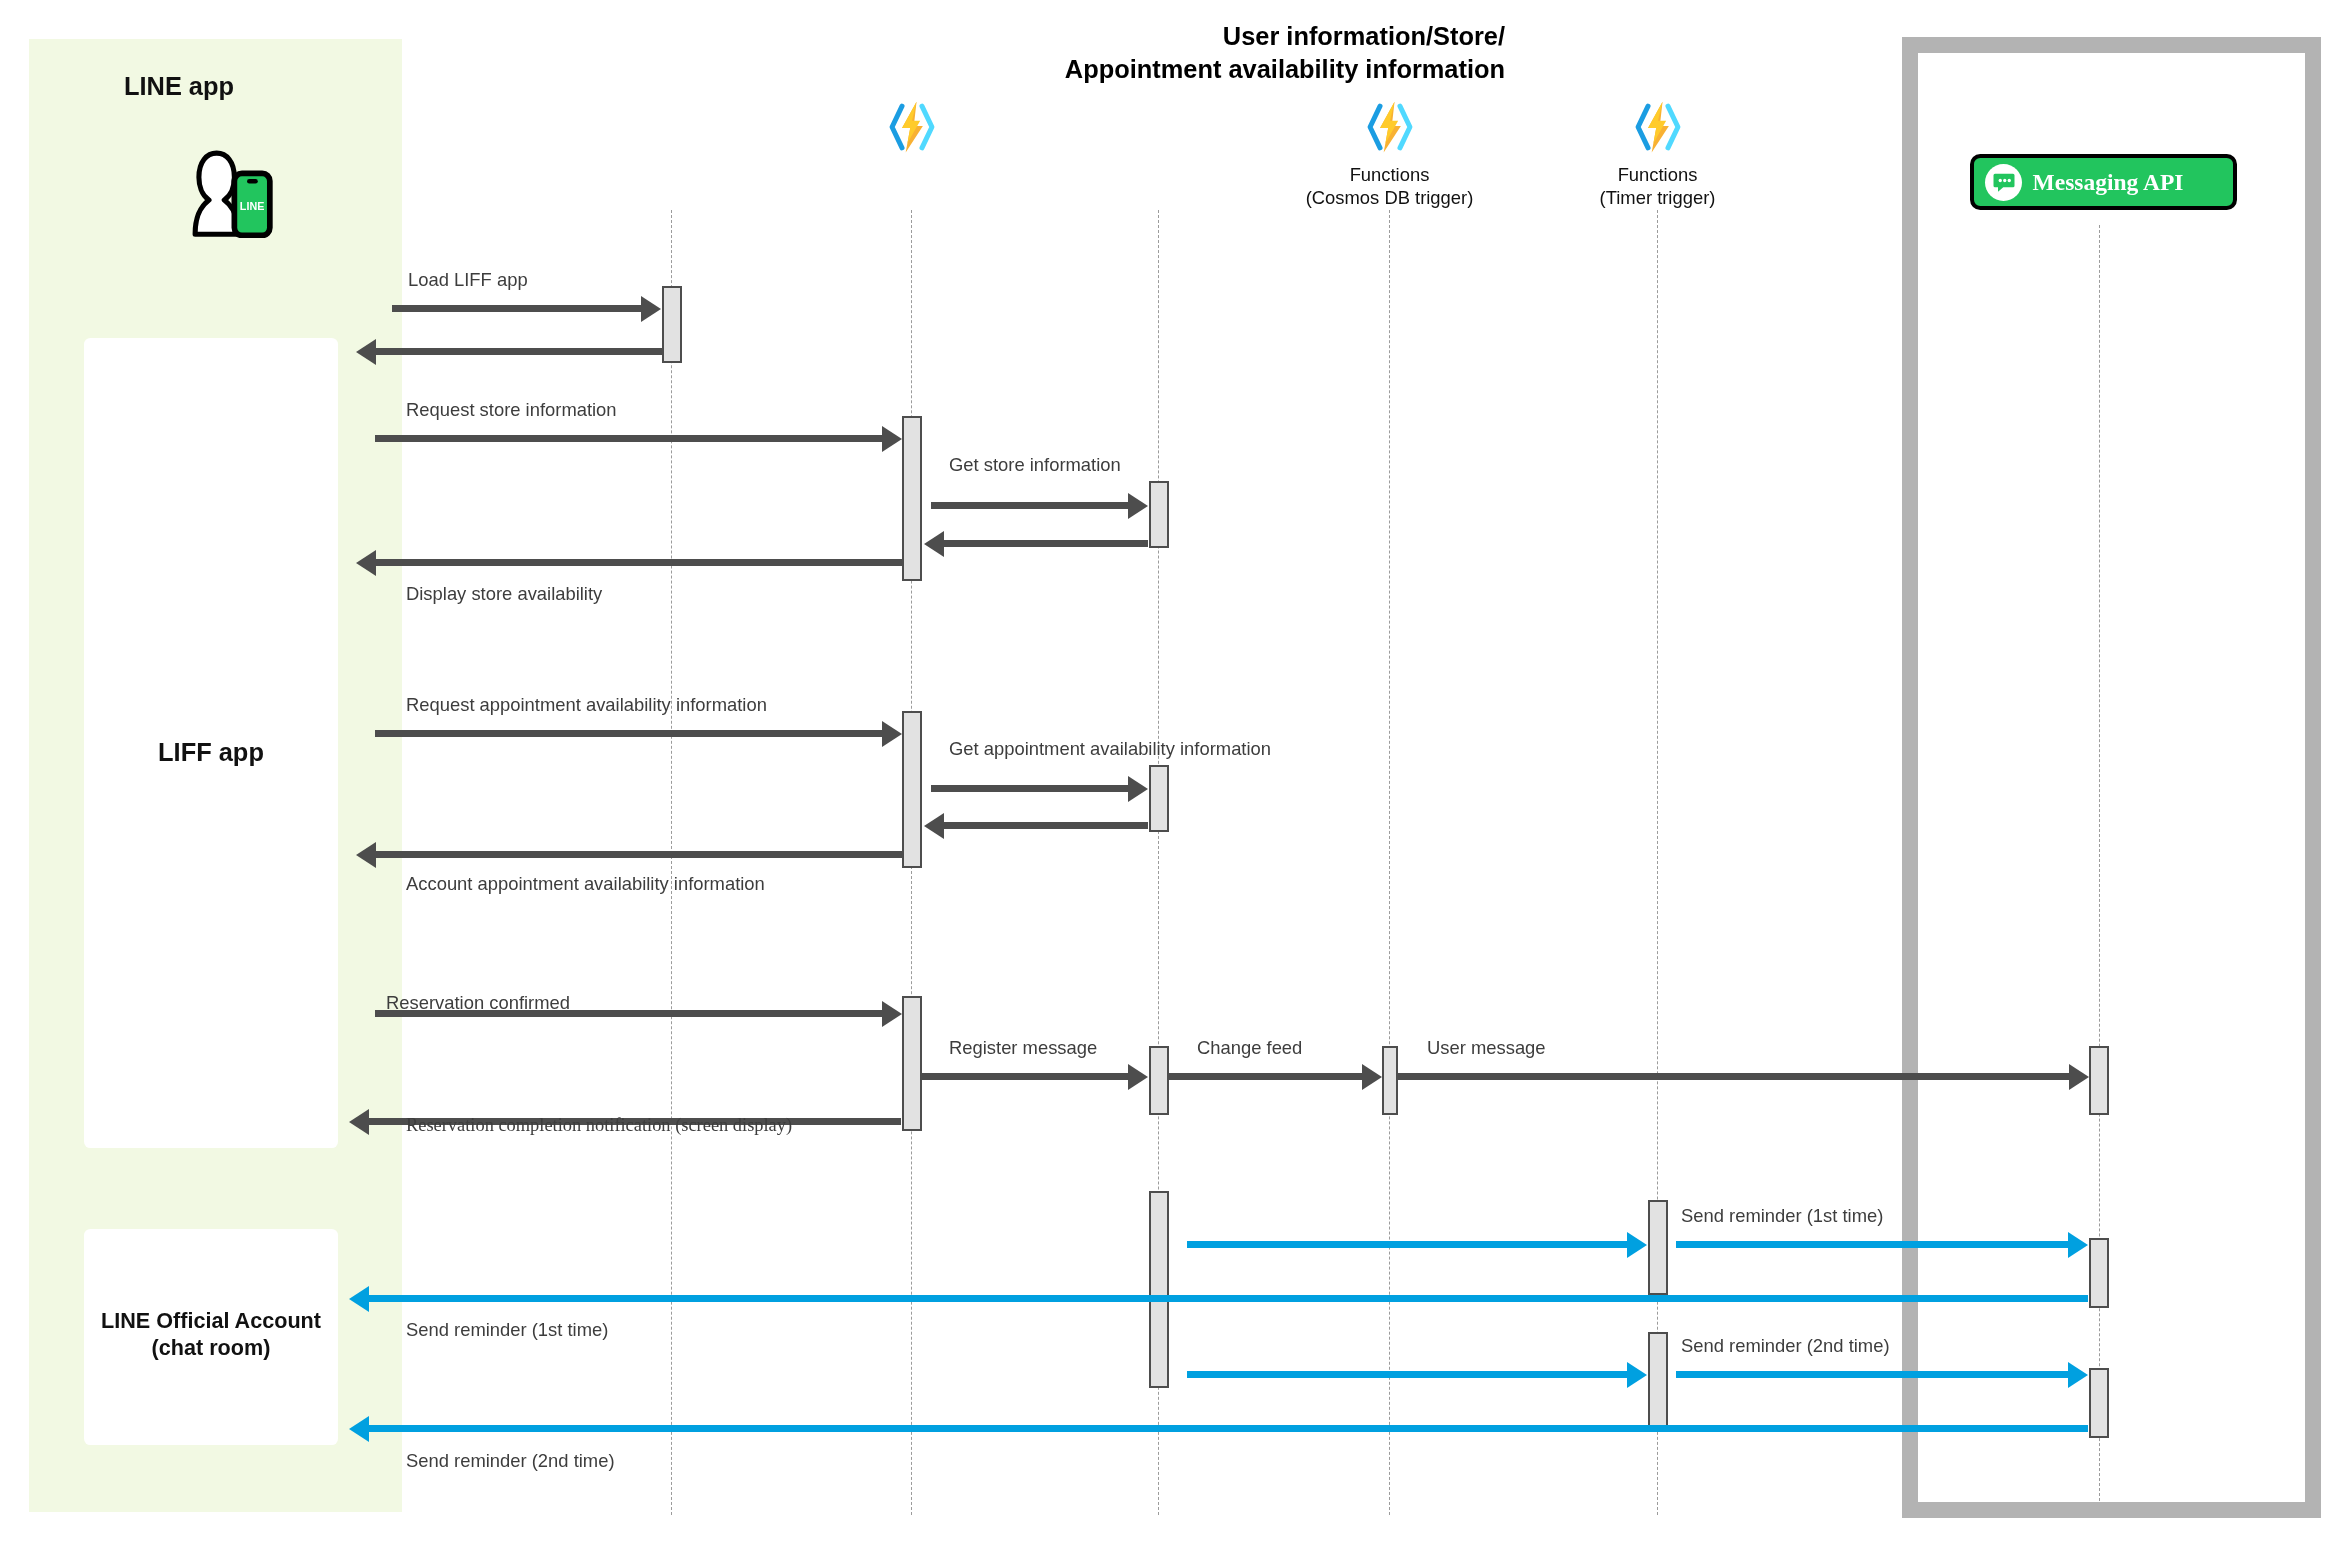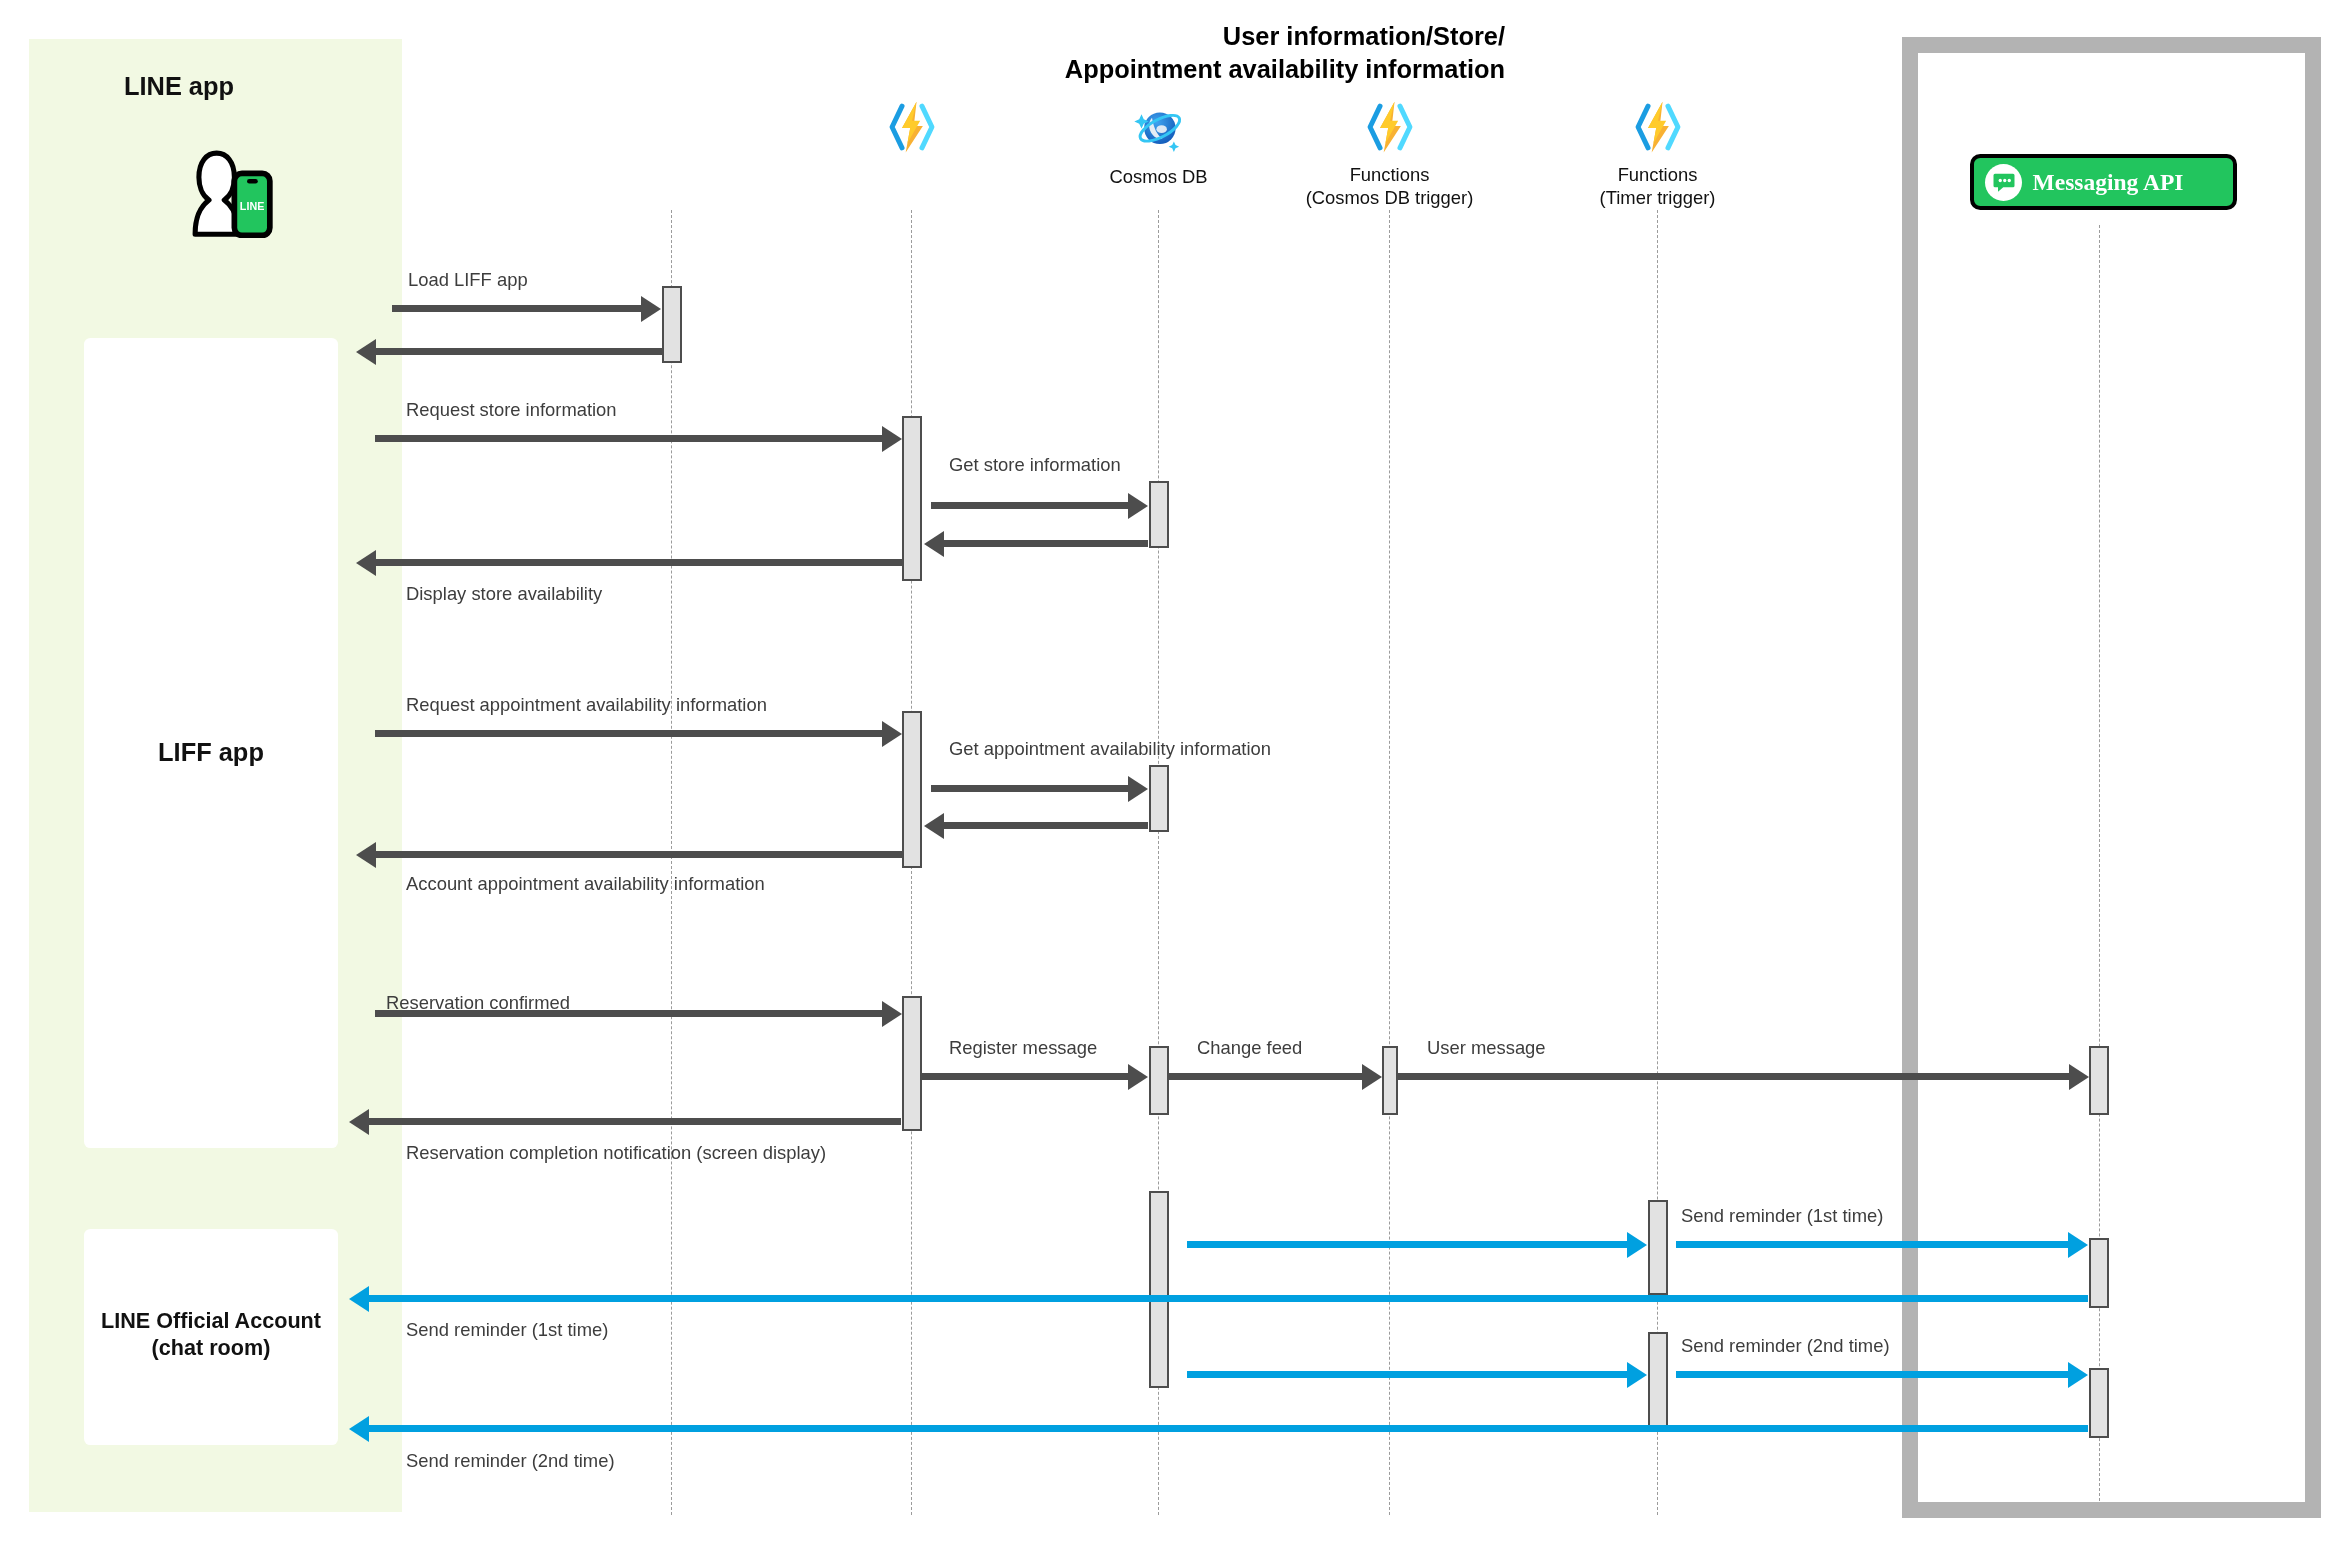--- a/index.html
+++ b/index.html
@@ -89,37 +89,20 @@
   <div class="participant abs" style="left:797px;top:98px;width:229px;">
     <svg class="p-icon" width="58" height="58" viewBox="0 0 64 64">
       <path d="M21 9 L10 32 L21 55" fill="none" stroke="#1b9de2" stroke-width="5.5" stroke-linecap="round" stroke-linejoin="round"></path>
       <path d="M43 9 L54 32 L43 55" fill="none" stroke="#50d9ff" stroke-width="5.5" stroke-linecap="round" stroke-linejoin="round"></path>
       <path d="M37 4 L21 33 L30 33 L25 60 L44 31 L34 31 Z" fill="#f8b133"></path>
       <path d="M37 4 L21 33 L30 33 L27 50 L41 25 L32 25 Z" fill="#ffcb2b"></path>
     </svg>
     <div class="p-label"></div>
   </div>
 
-  <div class="participant abs" style="left:1044px;top:102px;width:229px;">
-    <svg class="p-icon" width="56" height="56" viewBox="0 0 64 64">
-      <defs>
-        <radialGradient id="cosmoGrad" cx="40%" cy="32%" r="75%">
-          <stop offset="0%" stop-color="#3fa3ef"></stop>
-          <stop offset="100%" stop-color="#1158b8"></stop>
-        </radialGradient>
-      </defs>
-      <circle cx="33" cy="30" r="18" fill="url(#cosmoGrad)"></circle>
-      <path d="M24 18 C20 22 20 30 23 35 C26 40 31 43 36 42 C30 38 26 30 24 18 Z" fill="#eef2f6" opacity="0.95"></path>
-      <ellipse cx="35" cy="31" r="5" rx="6" ry="4.5" fill="#eef2f6" opacity="0.9"></ellipse>
-      <ellipse cx="33" cy="30" rx="25" ry="10" fill="none" stroke="#34c6f4" stroke-width="3.4" transform="rotate(-28 33 30)"></ellipse>
-      <path d="M12 14 l2.6 5.6 5.6 2.6 -5.6 2.6 -2.6 5.6 -2.6 -5.6 -5.6 -2.6 5.6 -2.6 Z" fill="#34c6f4"></path>
-      <path d="M49 45 l1.9 4.1 4.1 1.9 -4.1 1.9 -1.9 4.1 -1.9 -4.1 -4.1 -1.9 4.1 -1.9 Z" fill="#34c6f4"></path>
-    </svg>
-    <div class="p-label">Cosmos DB</div>
-  </div>
 
   <div class="participant abs" style="left:1275px;top:98px;width:229px;">
     <svg class="p-icon" width="58" height="58" viewBox="0 0 64 64">
       <path d="M21 9 L10 32 L21 55" fill="none" stroke="#1b9de2" stroke-width="5.5" stroke-linecap="round" stroke-linejoin="round"></path>
       <path d="M43 9 L54 32 L43 55" fill="none" stroke="#50d9ff" stroke-width="5.5" stroke-linecap="round" stroke-linejoin="round"></path>
       <path d="M37 4 L21 33 L30 33 L25 60 L44 31 L34 31 Z" fill="#f8b133"></path>
       <path d="M37 4 L21 33 L30 33 L27 50 L41 25 L32 25 Z" fill="#ffcb2b"></path>
     </svg>
     <div class="p-label">Functions
 (Cosmos DB trigger)</div>
@@ -261,21 +244,21 @@
   <div class="msg right" style="left:1398px;top:1073px;width:691px;">
     <div class="shaft" style="width:671px;"></div>
       <div class="head" style="left:671px;top:-9.5px;"></div>
   </div>
   <div class="msg-label" style="left:1427px;top:1037px;">User message</div>
 
   <div class="msg left" style="left:349px;top:1118px;width:552px;">
     <div class="shaft" style="left:20.3px;width:532px;"></div>
       <div class="head" style="left:0px;top:-9.5px;"></div>
   </div>
-  <div class="msg-label" style="left:406px;top:1142px;">Reservation completion notification (screen display)</div>
+  <div class="msg-label" style="left:406px;top:1115px;font-family:Liberation Serif, serif;">Reservation completion notification (screen display)</div>
 
   <div class="msg blue right" style="left:1187px;top:1241px;width:460px;">
     <div class="shaft" style="width:440px;"></div>
       <div class="head" style="left:440px;top:-9.5px;"></div>
   </div>
 
   <div class="msg blue right" style="left:1676px;top:1241px;width:413px;">
     <div class="shaft" style="width:392px;"></div>
       <div class="head" style="left:392px;top:-9.5px;"></div>
   </div>

